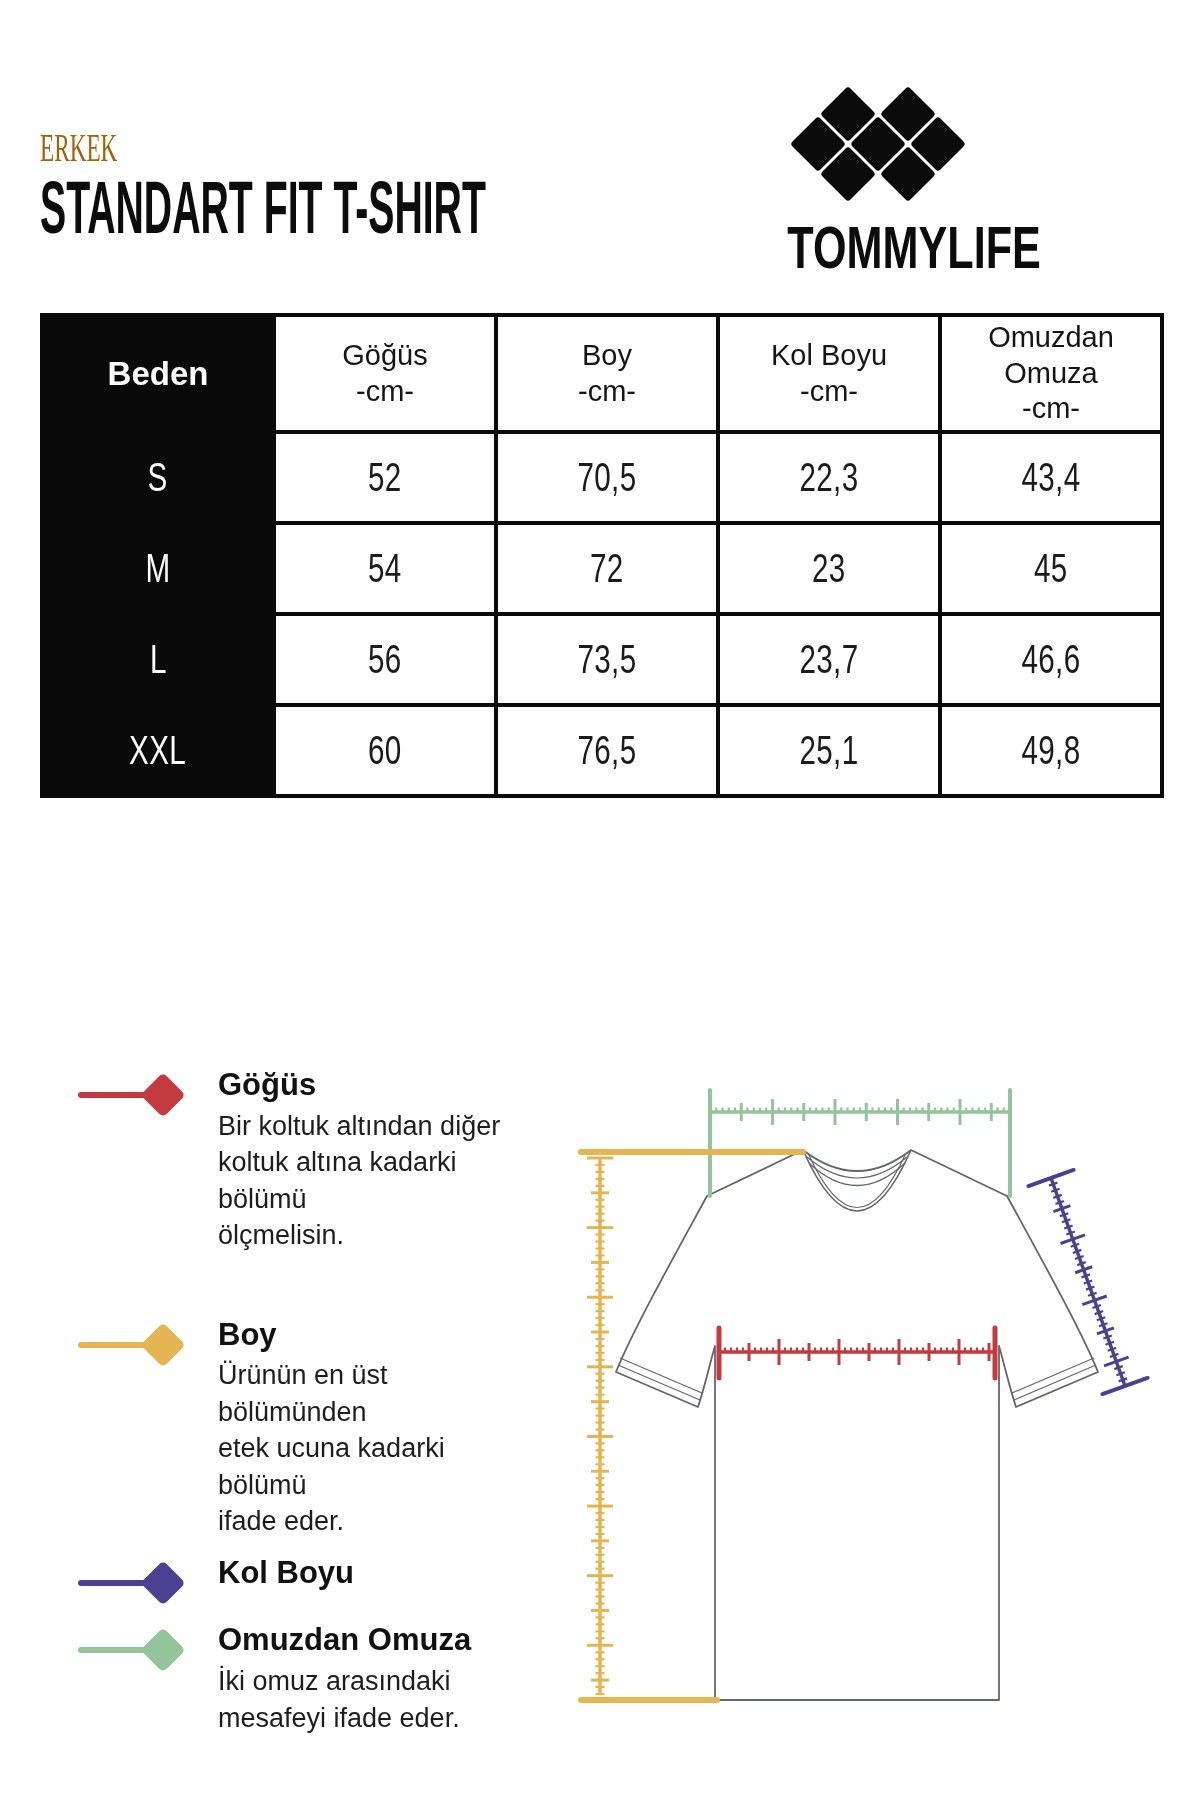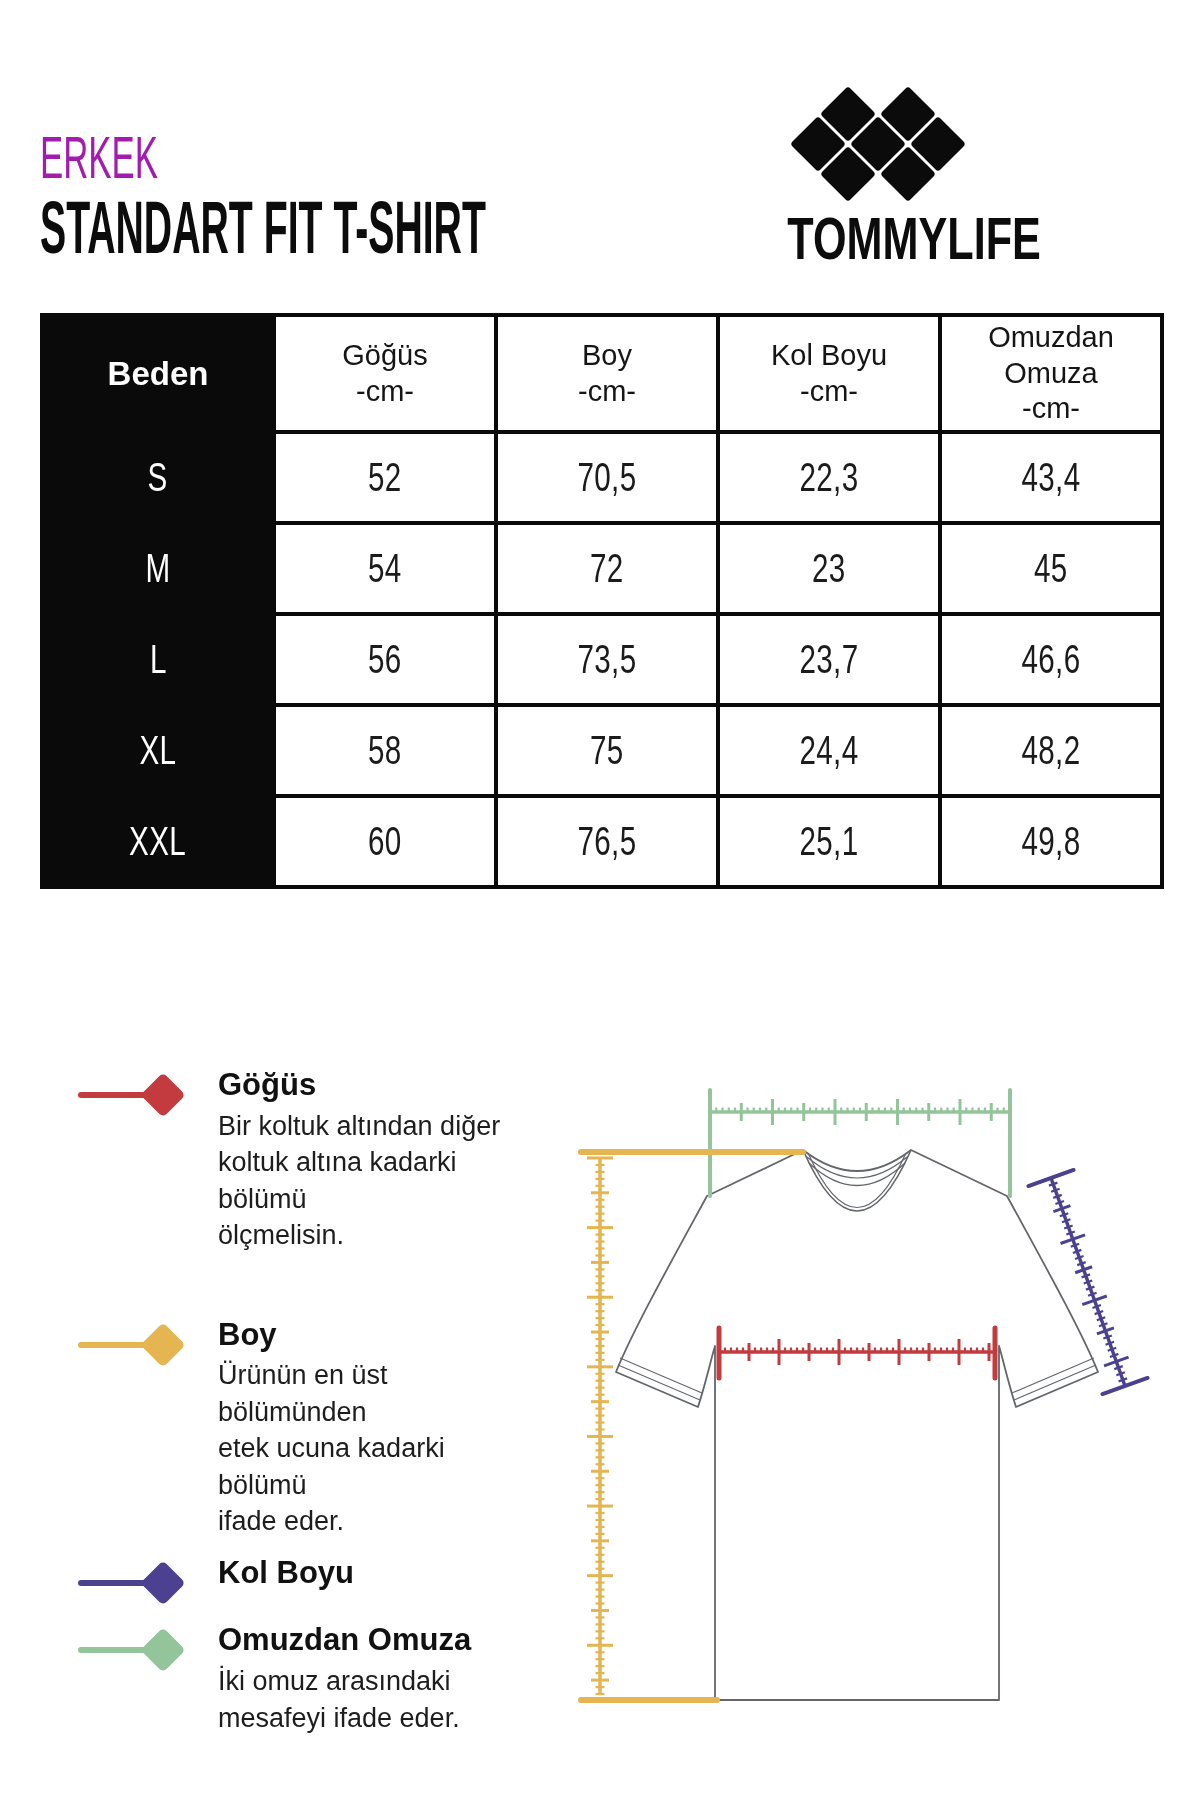--- a/index.html
+++ b/index.html
@@ -5,25 +5,25 @@
   html,body{margin:0;padding:0;background:#ffffff;}
   .page{position:relative;width:1200px;height:1800px;background:#ffffff;overflow:hidden;
         font-family:"Liberation Sans","DejaVu Sans",sans-serif;color:#111;}
 
   
   .cond{display:inline-block;transform:scaleX(var(--sx,.58));transform-origin:left center;white-space:nowrap;}
   .cond-c{display:inline-block;transform:scaleX(var(--sx,.55));transform-origin:center center;white-space:nowrap;}
 
   
   .titles{position:absolute;left:40px;top:128px;line-height:1;}
-  .category{font-size:60px;font-weight:400;color:#a21caf;letter-spacing:0;}
+  .category{font-size:40px;font-weight:400;color:#a16207;letter-spacing:0;font-family:Liberation Serif, serif;}
   .title{font-size:74px;font-weight:700;color:#0c0c0c;margin-top:3px;}
   .brand{position:absolute;left:738px;top:84px;width:280px;text-align:center;}
   .brand svg{display:block;margin:0 auto;}
-  .brand-name{font-size:60px;font-weight:700;color:#0c0c0c;line-height:1;margin-top:5px;}
+  .brand-name{font-size:60px;font-weight:700;color:#0c0c0c;line-height:1;margin-top:14px;}
 
   
   table.size-table{position:absolute;left:40px;top:313px;width:1120px;border-collapse:collapse;
                    table-layout:fixed;}
   .size-table th,.size-table td{border:4px solid #0a0a0a;text-align:center;vertical-align:middle;
                    padding:0;background:#fff;}
   .size-table thead tr{height:117px;}
   .size-table tbody tr{height:91px;}
   .size-table .corner,.size-table .size-cell{background:#0a0a0a;color:#fff;border-color:#0a0a0a;}
   .hname{font-size:29px;font-weight:400;line-height:1.22;color:#151515;}
@@ -124,27 +124,20 @@
           <td><span class="val">72</span></td>
           <td><span class="val">23</span></td>
           <td><span class="val">45</span></td>
         </tr>
         <tr>
           <th class="size-cell"><span class="val">L</span></th>
           <td><span class="val">56</span></td>
           <td><span class="val">73,5</span></td>
           <td><span class="val">23,7</span></td>
           <td><span class="val">46,6</span></td>
-        </tr>
-        <tr>
-          <th class="size-cell"><span class="val">XL</span></th>
-          <td><span class="val">58</span></td>
-          <td><span class="val">75</span></td>
-          <td><span class="val">24,4</span></td>
-          <td><span class="val">48,2</span></td>
         </tr>
         <tr>
           <th class="size-cell"><span class="val">XXL</span></th>
           <td><span class="val">60</span></td>
           <td><span class="val">76,5</span></td>
           <td><span class="val">25,1</span></td>
           <td><span class="val">49,8</span></td>
         </tr>
       </tbody>
   </table>

